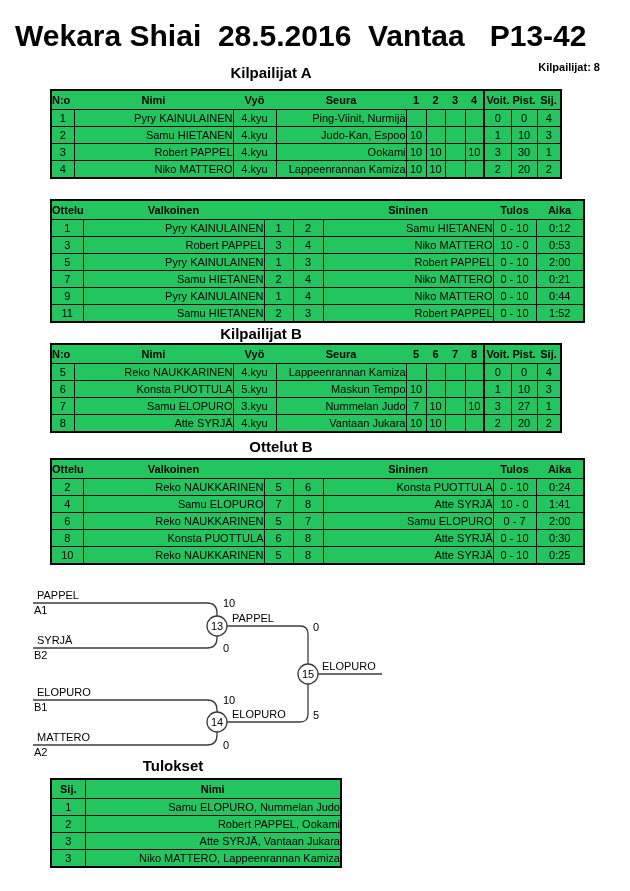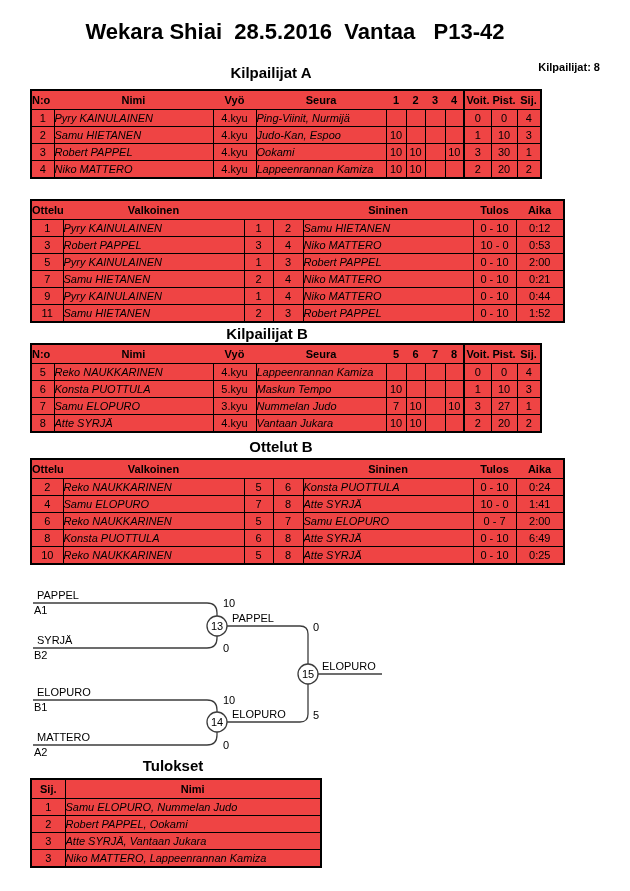--- a/index.html
+++ b/index.html
@@ -1,29 +1,29 @@
 <!DOCTYPE html>
 <html><head>
 <meta charset="utf-8">
 <style>
   html,body{margin:0;padding:0;background:#fff;}
   .page{position:relative;width:630px;height:891px;background:#ffffff;
         font-family:"Liberation Sans",sans-serif;color:#000;overflow:hidden;}
   .abs{position:absolute;}
-  .main-title{font-weight:bold;font-size:22px;text-align:center;white-space:pre;}
+  .main-title{font-weight:bold;font-size:30px;text-align:center;white-space:pre;}
   .meta-label{font-weight:bold;font-size:11px;text-align:right;}
   .section-title{font-weight:bold;font-size:15px;text-align:center;}
   table.sheet-table{position:absolute;border-collapse:collapse;table-layout:fixed;
-                    border:2px solid #000;background:#ef4444;}
+                    border:2px solid #000;background:#22c55e;margin-left:20px;}
   .sheet-table th,.sheet-table td{padding:0;font-size:11px;white-space:nowrap;overflow:hidden;
                     vertical-align:middle;}
   .sheet-table thead th{font-weight:bold;border-bottom:1px solid #000;height:18px;line-height:18px;}
   .sheet-table tbody td{font-weight:normal;border:1px solid #000;height:16px;line-height:16px;}
   .c{text-align:center;}
-  .l{text-align:left;padding-left:5px;font-style:italic;}
+  .l{text-align:right;padding-left:5px;}
   .hl{text-align:left;}
   .thickL{border-left:2px solid #000 !important;}
   .sepR{border-right:1px solid #000;}
   svg text{font-family:"Liberation Sans",sans-serif;font-size:11px;fill:#000;}
   svg .wire{fill:none;stroke:#3c3c3c;stroke-width:1.3;}
   svg .node{fill:#fff;stroke:#3c3c3c;stroke-width:1.3;}
 </style>
 </head>
 <body>
 
@@ -192,21 +192,21 @@
           <td class="l">Samu HIETANEN</td>
           <td class="c">2</td>
           <td class="c">3</td>
           <td class="l">Robert PAPPEL</td>
           <td class="c">0 - 10</td>
           <td class="c">1:52</td>
         </tr>
     </tbody>
   </table>
 
-  <div class="abs section-title" style="left:36px;top:325px;width:462px;">Kilpailijat B</div>
+  <div class="abs section-title" style="left:30px;top:325px;width:462px;">Kilpailijat B</div>
 
   <table class="sheet-table" style="left:30px;top:343px;width:510px;">
     <colgroup>
         <col style="width:23px">
         <col style="width:159px">
         <col style="width:43px">
         <col style="width:130px">
       <col style="width:20px">
         <col style="width:19px">
         <col style="width:20px">
@@ -337,21 +337,21 @@
           <td class="c">0 - 7</td>
           <td class="c">2:00</td>
         </tr>
         <tr>
           <td class="c">8</td>
           <td class="l">Konsta PUOTTULA</td>
           <td class="c">6</td>
           <td class="c">8</td>
           <td class="l">Atte SYRJÄ</td>
           <td class="c">0 - 10</td>
-          <td class="c">6:49</td>
+          <td class="c">0:30</td>
         </tr>
         <tr>
           <td class="c">10</td>
           <td class="l">Reko NAUKKARINEN</td>
           <td class="c">5</td>
           <td class="c">8</td>
           <td class="l">Atte SYRJÄ</td>
           <td class="c">0 - 10</td>
           <td class="c">0:25</td>
         </tr>

